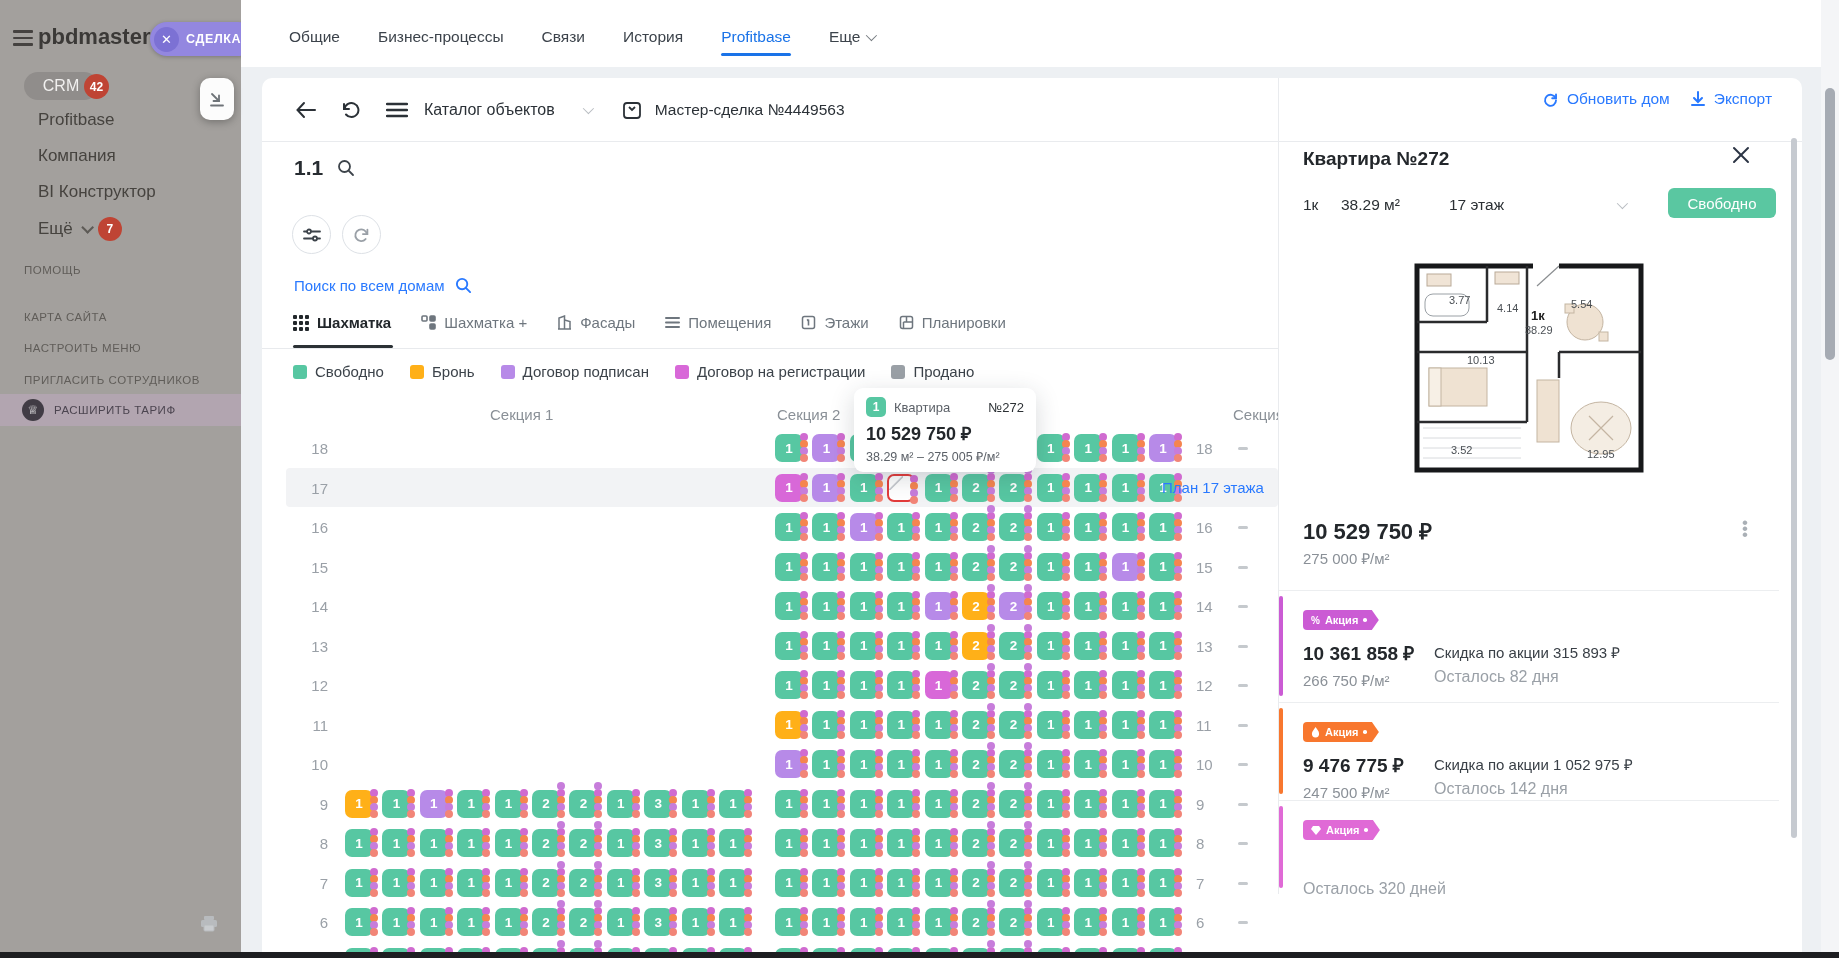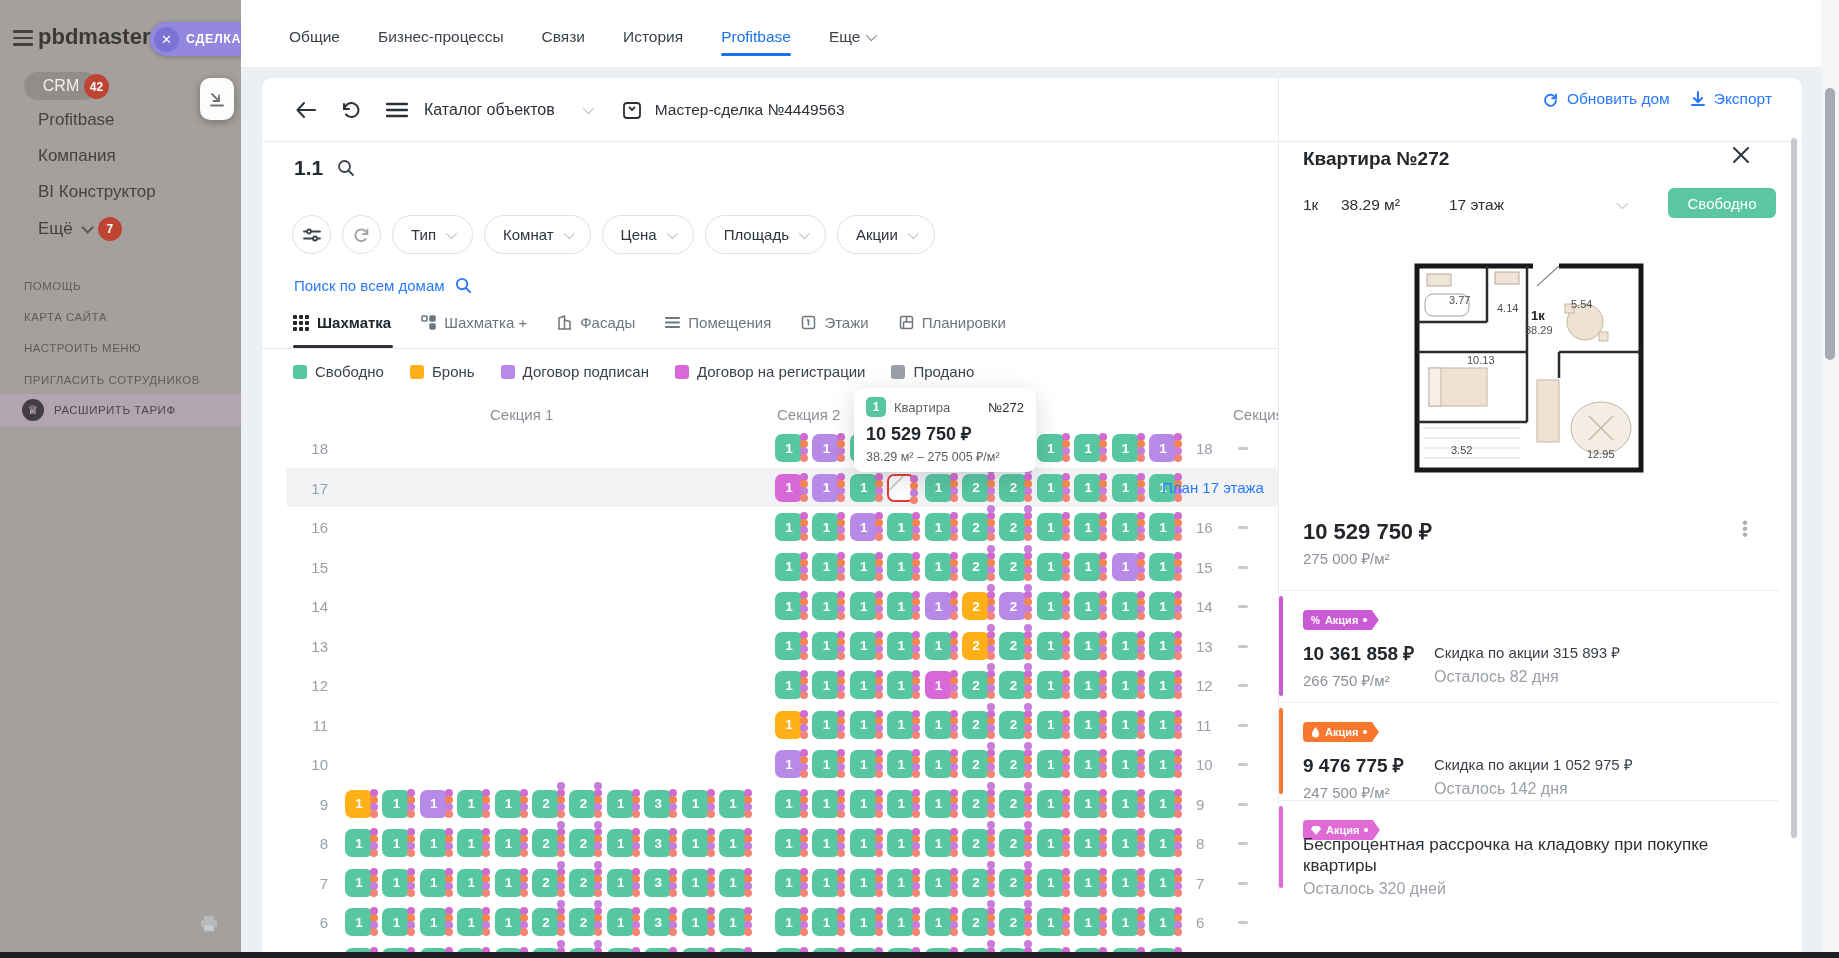--- a/index.html
+++ b/index.html
@@ -141,21 +141,21 @@
         <div class="sb-item" style="top: 182px;">
           <span>BI Конструктор</span>
         </div>
         <div class="sb-item" style="top: 217px;">
           <span>Ещё</span>
           <span class="sb-chev"></span>
           <span class="red-badge" style="width: 24px; height: 24px; font-size: 12px;">7</span>
         </div>
       </div>
     <div id="sb-util">
-        <div class="sb-util" style="top: 280px;">ПОМОЩЬ</div>
+        <div class="sb-util" style="top: 264px;">ПОМОЩЬ</div>
         <div class="sb-util" style="top: 311px;">КАРТА САЙТА</div>
         <div class="sb-util" style="top: 342px;">НАСТРОИТЬ МЕНЮ</div>
         <div class="sb-util" style="top: 374px;">ПРИГЛАСИТЬ СОТРУДНИКОВ</div>
       </div>
     <div id="upgrade">
       <div class="crown">♕</div>
       <div class="lbl">РАСШИРИТЬ ТАРИФ</div>
     </div>
     <div id="printer">
       <svg width="20" height="20" viewBox="0 0 20 20">
@@ -247,42 +247,20 @@
               <circle cx="6" cy="4.5" r="2" fill="#fff"></circle>
               <circle cx="12" cy="11.5" r="2" fill="#fff"></circle>
             </svg>
         </div>
         <div class="circle-btn">
           <svg width="18" height="18" viewBox="0 0 20 20" fill="none" stroke="#9aa0a7" stroke-width="2" stroke-linecap="round">
               <path d="M16 4 V9 H11"></path>
               <path d="M15.5 9 A6.5 6.5 0 1 0 14 14.5"></path>
             </svg>
         </div>
-        <div id="filter-pills" style="display:flex; gap:11px;">
-            <div class="pill">
-              <span>Тип</span>
-              <span class="chev gray"></span>
-            </div>
-            <div class="pill">
-              <span>Комнат</span>
-              <span class="chev gray"></span>
-            </div>
-            <div class="pill">
-              <span>Цена</span>
-              <span class="chev gray"></span>
-            </div>
-            <div class="pill">
-              <span>Площадь</span>
-              <span class="chev gray"></span>
-            </div>
-            <div class="pill">
-              <span>Акции</span>
-              <span class="chev gray"></span>
-            </div>
-          </div>
       </div>
 
       <div id="search-all">
         <span>Поиск по всем домам</span>
         <svg width="17" height="17" viewBox="0 0 18 18" fill="none" stroke="#2979ff" stroke-width="2">
             <circle cx="7.5" cy="7.5" r="5.5"></circle>
             <path d="M12 12 L16 16" stroke-linecap="round"></path>
           </svg>
       </div>
 
@@ -749,21 +727,20 @@
           </div>
           <div class="promo" style="top: 722px; height: 94px;">
             <div class="bar" style="background: rgb(224, 106, 214);"></div>
             <div class="promo-badge" style="top: 20px; background: rgb(224, 106, 214);">
               <svg width="10" height="9" viewBox="0 0 10 9" fill="#fff">
                 <path d="M2 0 H8 L10 3 L5 9 L0 3 Z"></path>
               </svg>
               <span>Акция</span>
               <span class="wdot"></span>
             </div>
-            <div id="promo3-text">Беспроцентная рассрочка на кладовку при покупке квартиры</div>
             <div id="promo3-left">Осталось 320 дней</div>
           </div>
         </div>
       <div id="panel-scroll"></div>
     </div>
   </div>
 
   <div id="page-scroll-track">
     <div id="page-scroll-thumb"></div>
   </div>

